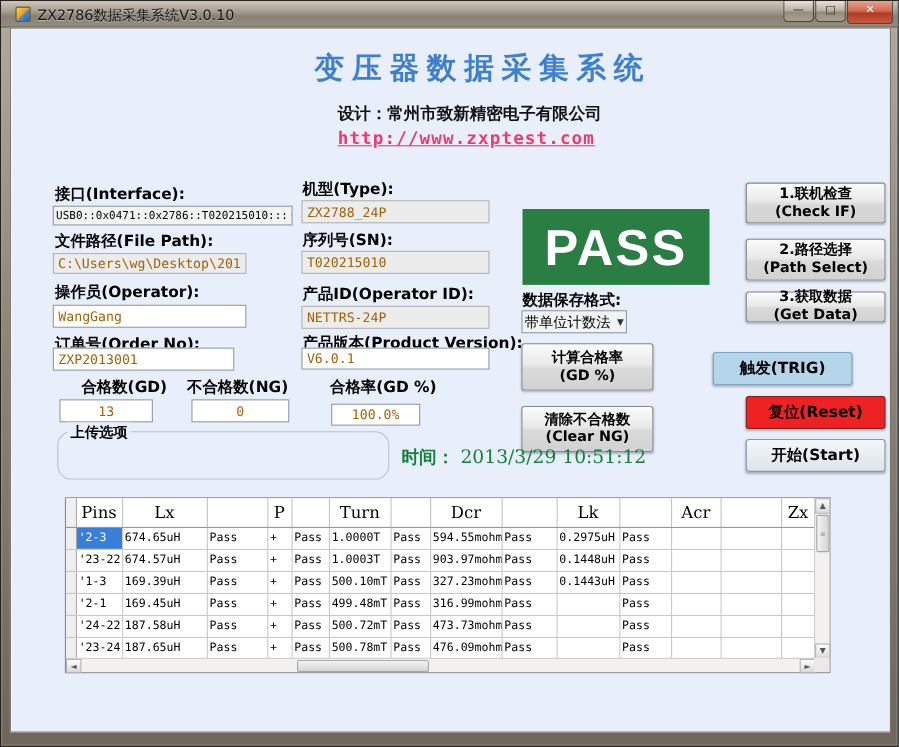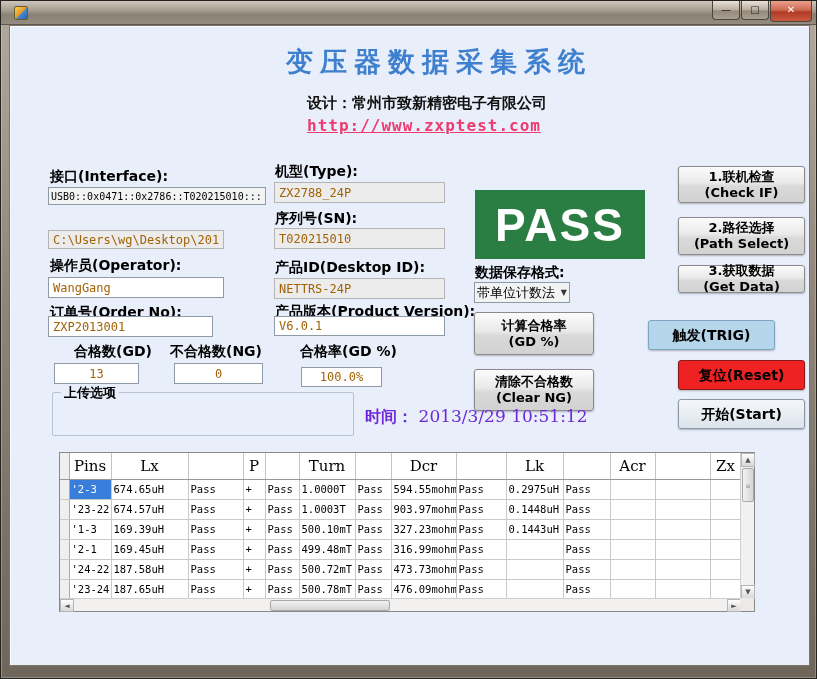--- a/index.html
+++ b/index.html
@@ -61,26 +61,26 @@
 
   
   .btn { position:absolute; border:1px solid #8a8a8a; border-radius:3px;
     background:linear-gradient(180deg,#fbfbfb 0%,#e9e9e9 45%,#d9d9d9 55%,#d2d2d2 100%);
     box-shadow:0 1px 2px rgba(0,0,0,.25); color:#000; font-weight:bold;
     display:flex; flex-direction:column; align-items:center; justify-content:center;
     font-size:13px; line-height:16px; text-align:center; cursor:default; }
   .btn.single { font-size:14px; }
 
   .time-line { position:absolute; left:355px; top:380px; font-size:16px; font-weight:bold;
-    color:#6d28d9; white-space:nowrap;text-align:right; }
+    color:#15803d; white-space:nowrap;text-align:right; }
   .time-line .val { font-family:"DejaVu Serif", serif; font-weight:normal; font-size:17px; }
 
   
   .groupbox { position:absolute; left:42px; top:366px; width:302px; height:44px;
-    border:1px solid #b9c2d4; border-radius:2px; }
+    border:1px solid #b9c2d4; border-radius:13px; }
   .groupbox .legend { position:absolute; left:8px; top:-9px; background:#e8eefa;
     padding:0 3px; font-size:13px; font-weight:bold; }
   .opts { position:absolute; left:8px; top:12px; display:flex; gap:16px; align-items:center; }
   .opt { display:flex; align-items:center; gap:4px; font-size:13px; white-space:nowrap; }
   .radio { width:12px; height:12px; border-radius:50%; border:1px solid #8a9097;
     background:radial-gradient(circle at 35% 30%, #fff 0%, #dfe3e6 70%); position:relative; }
   .opt.checked .radio::after { content:""; position:absolute; left:3px; top:3px; width:4px;
     height:4px; border-radius:50%; background:#2457a0; box-shadow:0 0 1px #123; }
 
   
@@ -115,39 +115,41 @@
     background:linear-gradient(180deg,#f2f2f2,#d5d5d5); border:1px solid #a8a8a8; border-radius:2px; }
   .corner { position:absolute; right:0; bottom:0; width:14px; height:13px; background:#ece9e6; }
 </style>
 </head>
 <body>
 
 <div class="window">
 
   <div class="titlebar">
     <div class="app-icon"></div>
+    <div class="title-text">ZX2786数据采集系统V3.0.10</div>
     <div class="winbtns">
       <div class="winbtn">—</div>
       <div class="winbtn">□</div>
       <div class="winbtn close">✕</div>
     </div>
   </div>
 
   <div class="client">
 
     <div class="main-title" style="color:#3f80ce;">变压器数据采集系统</div>
     <div class="designer">设计：常州市致新精密电子有限公司</div>
     <a class="site-url" style="color:#ee3a6e;">http://www.zxptest.com</a>
 
     <div class="lbl" style="left:40px; top:142px;">接口(Interface):</div>
     <div class="combo" style="left:38px; top:161px; width:218px; height:18px;">
       <span>USB0::0x0471::0x2786::T020215010:::</span>
       <span class="arrow">▼</span>
     </div>
 
+    <div class="lbl" style="left:40px; top:185px;">文件路径(File Path):</div>
     <input class="field gray" style="left: 38px; top: 204px; width: 176px; height: 19px;" value="C:\Users\wg\Desktop\201332">
 
     <div class="lbl" style="left:40px; top:231px;">操作员(Operator):</div>
     <input class="field" style="left: 38px; top: 251px; width: 176px; height: 21px;" value="WangGang">
 
     <div class="lbl" style="left:40px; top:278px;">订单号(Order No):</div>
     <input class="field" style="left: 38px; top: 290px; width: 165px; height: 21px;" value="ZXP2013001">
 
     <div class="lbl" style="left:40px; top:317px;margin-left:24px;">合格数(GD)</div>
     <input class="field center" style="left: 44px; top: 337px; width: 85px; height: 21px;" value="13">
@@ -157,21 +159,21 @@
 
     <div class="lbl" style="left:290px; top:317px;">合格率(GD %)</div>
     <input class="field center" style="left: 291px; top: 341px; width: 81px; height: 20px;" value="100.0%">
 
     <div class="lbl" style="left:265px; top:137px;">机型(Type):</div>
     <input class="field gray" style="left: 264px; top: 156px; width: 171px; height: 21px;" value="ZX2788_24P">
 
     <div class="lbl" style="left:265px; top:184px;">序列号(SN):</div>
     <input class="field gray" style="left: 264px; top: 202px; width: 171px; height: 21px;" value="T020215010">
 
-    <div class="lbl" style="left:265px; top:233px;">产品ID(Desktop ID):</div>
+    <div class="lbl" style="left:265px; top:233px;">产品ID(Operator ID):</div>
     <input class="field gray" style="left: 264px; top: 252px; width: 171px; height: 21px;" value="NETTRS-24P">
 
     <div class="lbl" style="left:265px; top:277px;">产品版本(Product Version):</div>
     <input class="field" style="left: 264px; top: 290px; width: 171px; height: 20px;" value="V6.0.1">
 
     <div class="pass-banner" style="background:#2a7e44;">PASS</div>
 
     <div class="lbl" style="left:465px; top:238px;">数据保存格式:</div>
     <div class="combo fmt" style="left:464px; top:256px; width:96px; height:21px;">
       <span>带单位计数法</span>

